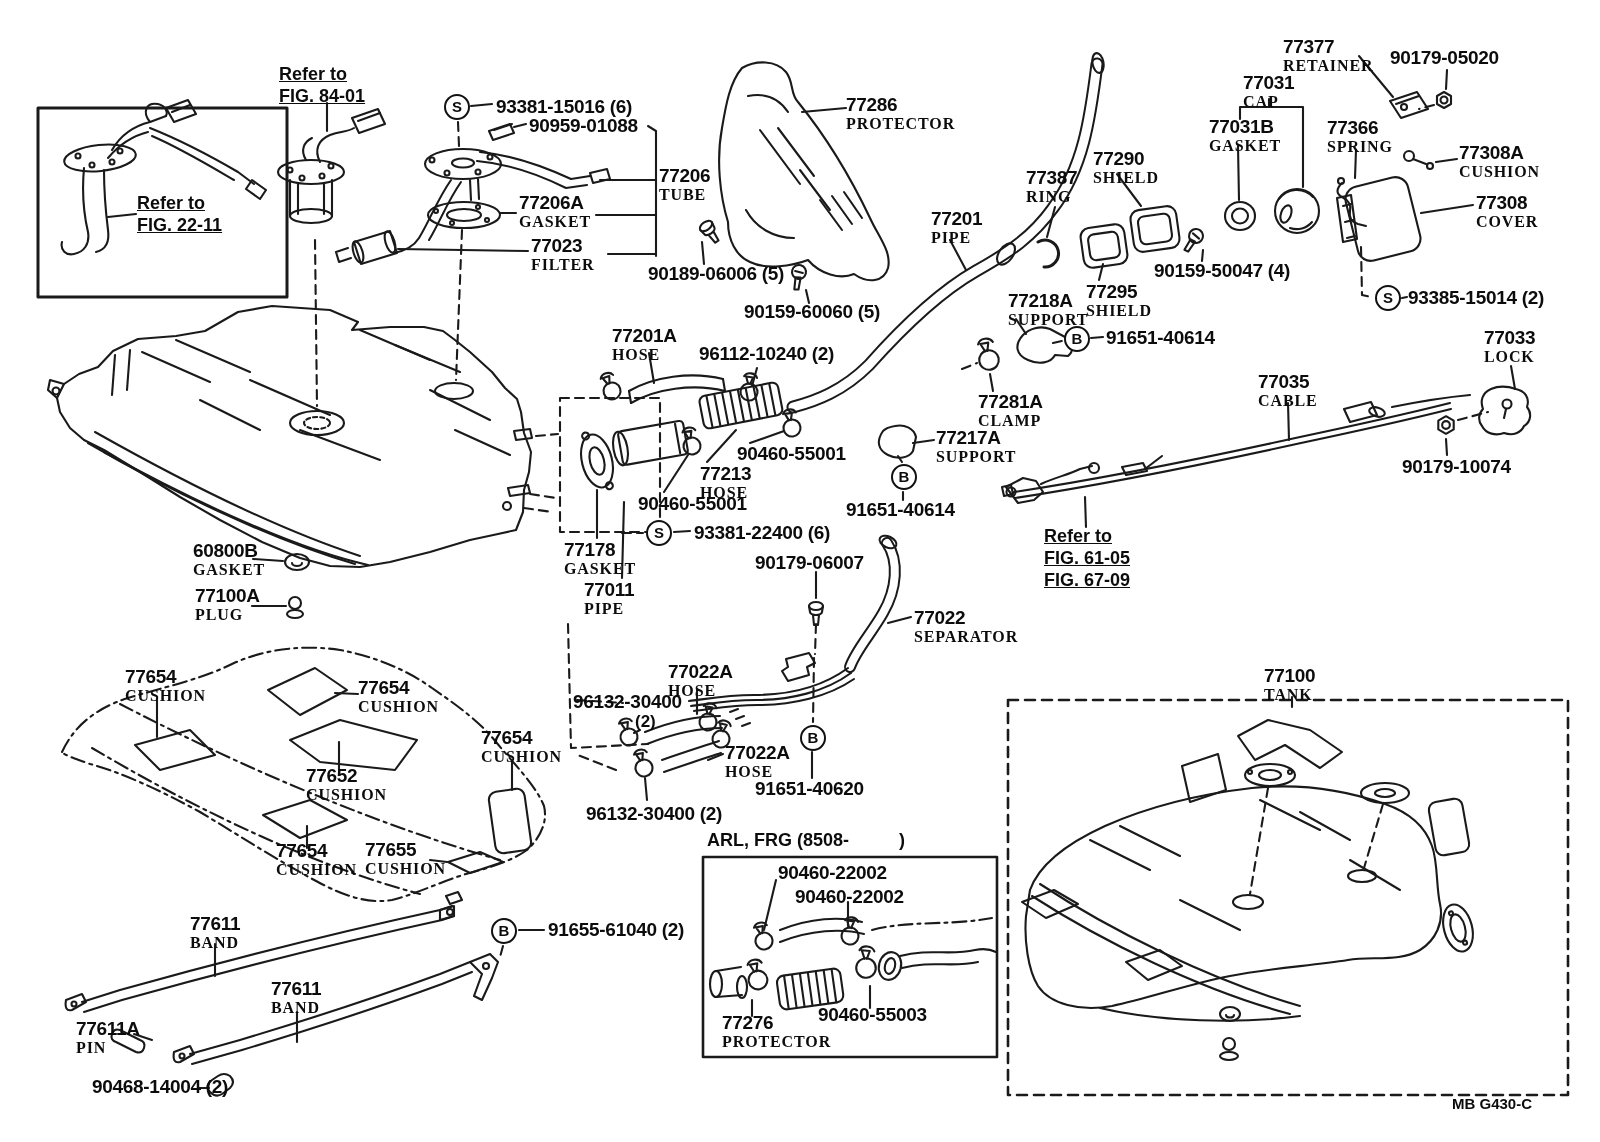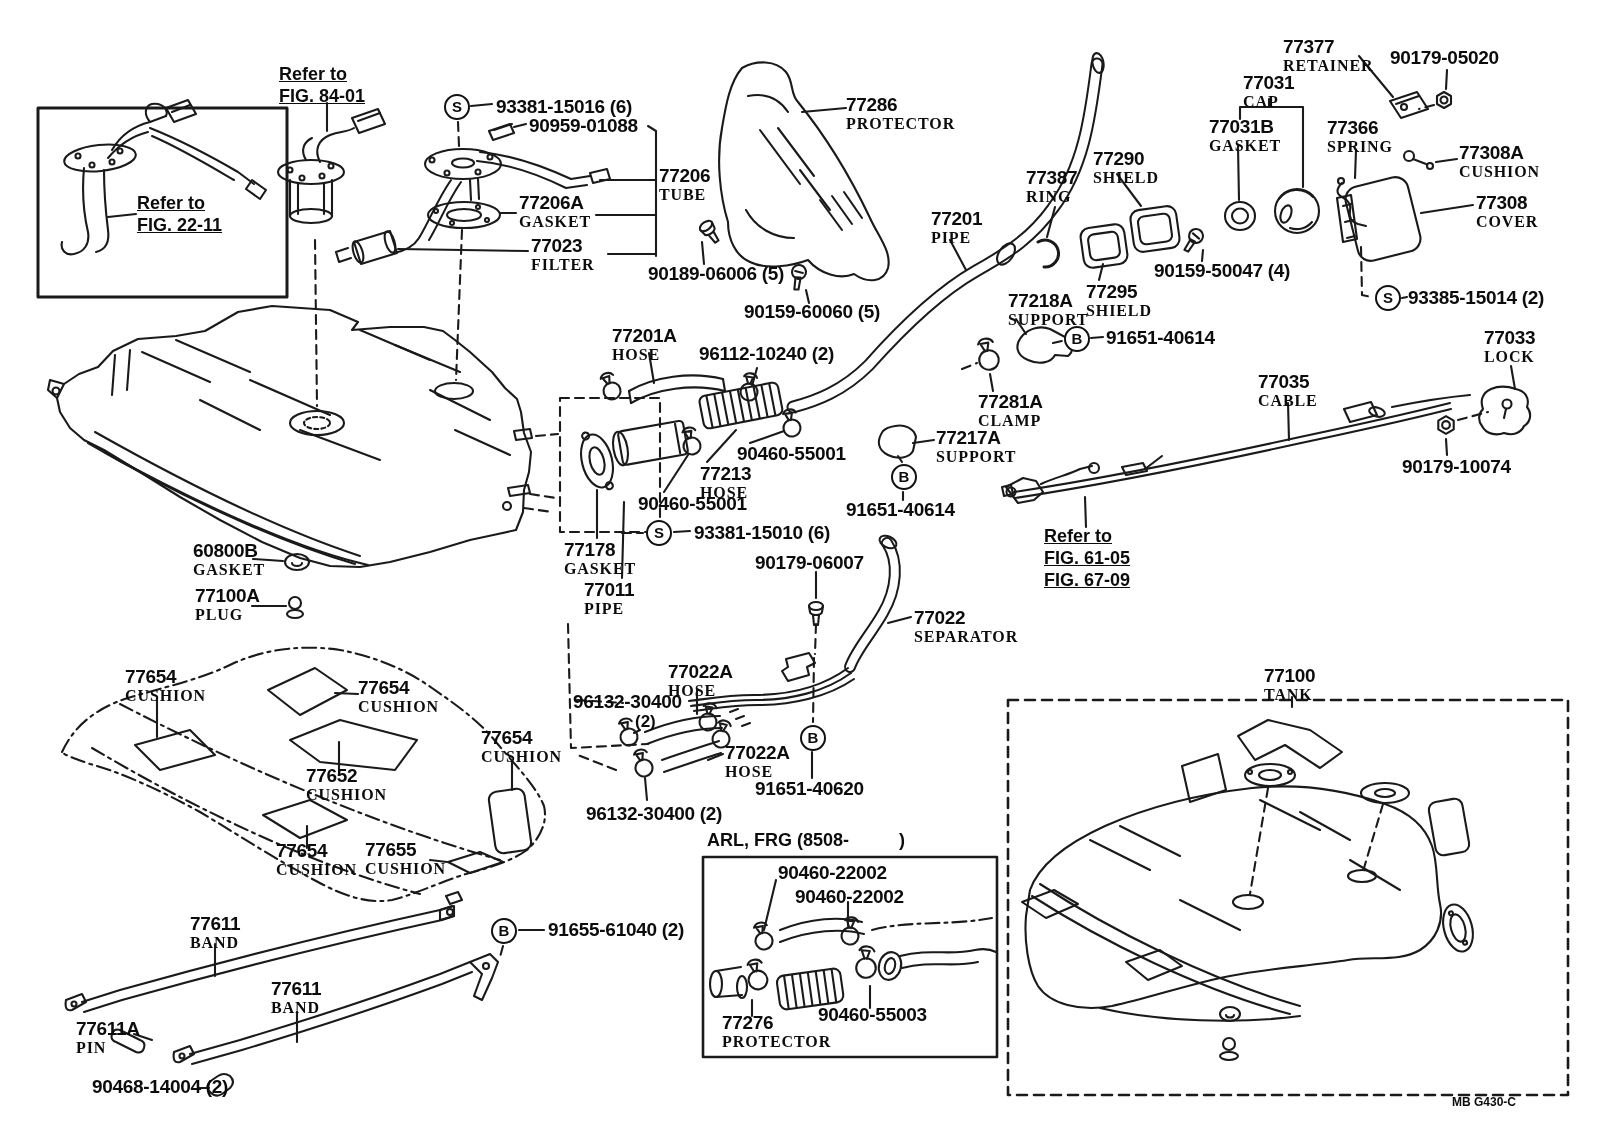--- a/index.html
+++ b/index.html
@@ -14,21 +14,21 @@
   .pn{position:absolute;font-weight:bold;font-size:19px;line-height:1.02;
       letter-spacing:-0.3px;color:#0c0c0c;white-space:pre;}
   .pn .sub{display:block;font-size:16px;letter-spacing:0.9px;margin-top:2px;font-family:Liberation Serif, serif;}
   .pn .qty{display:block;font-size:17px;margin:2px 0 0 62px;letter-spacing:0;}
   .note{position:absolute;font-weight:bold;font-size:18px;line-height:1.22;
         color:#0c0c0c;white-space:pre;}
   .note span{display:block;text-decoration:underline;}
   .badge{position:absolute;width:26px;height:26px;border:2.6px solid #111;border-radius:50%;
          background:#fff;color:#0c0c0c;font-weight:bold;font-size:15px;line-height:21px;
          text-align:center;box-sizing:border-box;}
-  .code{font-size:12px;letter-spacing:0;}
+  .code{font-size:15px;letter-spacing:0;}
 </style>
 </head>
 <body>
 
 <div id="stage">
 
 <svg id="art" width="1600" height="1142" viewBox="0 0 1600 1142">
   <defs>
     <g id="clampG" class="ln">
           <circle r="8.5"></circle>
@@ -487,21 +487,21 @@
 <div class="pn" style="left:1459px;top:143px"><span>77308A</span><span class="sub">CUSHION</span></div>
 <div class="pn" style="left:1476px;top:193px"><span>77308</span><span class="sub">COVER</span></div>
 <div class="pn" style="left:1154px;top:261px"><span>90159-50047 (4)</span></div>
 <div class="pn" style="left:1086px;top:282px"><span>77295</span><span class="sub">SHIELD</span></div>
 <div class="pn" style="left:1408px;top:288px"><span>93385-15014 (2)</span></div>
 <div class="pn" style="left:612px;top:326px"><span>77201A</span><span class="sub">HOSE</span></div>
 <div class="pn" style="left:699px;top:344px"><span>96112-10240 (2)</span></div>
 <div class="pn" style="left:737px;top:444px"><span>90460-55001</span></div>
 <div class="pn" style="left:700px;top:464px"><span>77213</span><span class="sub">HOSE</span></div>
 <div class="pn" style="left:638px;top:494px"><span>90460-55001</span></div>
-<div class="pn" style="left:694px;top:523px"><span>93381-15010 (6)</span></div>
+<div class="pn" style="left:694px;top:523px"><span>93381-22400 (6)</span></div>
 <div class="pn" style="left:564px;top:540px"><span>77178</span><span class="sub">GASKET</span></div>
 <div class="pn" style="left:584px;top:580px"><span>77011</span><span class="sub">PIPE</span></div>
 <div class="pn" style="left:755px;top:553px"><span>90179-06007</span></div>
 <div class="pn" style="left:936px;top:428px"><span>77217A</span><span class="sub">SUPPORT</span></div>
 <div class="pn" style="left:978px;top:392px"><span>77281A</span><span class="sub">CLAMP</span></div>
 <div class="pn" style="left:1008px;top:291px"><span>77218A</span><span class="sub">SUPPORT</span></div>
 <div class="pn" style="left:1106px;top:328px"><span>91651-40614</span></div>
 <div class="pn" style="left:846px;top:500px"><span>91651-40614</span></div>
 <div class="pn" style="left:1258px;top:372px"><span>77035</span><span class="sub">CABLE</span></div>
 <div class="pn" style="left:1484px;top:328px"><span>77033</span><span class="sub">LOCK</span></div>

